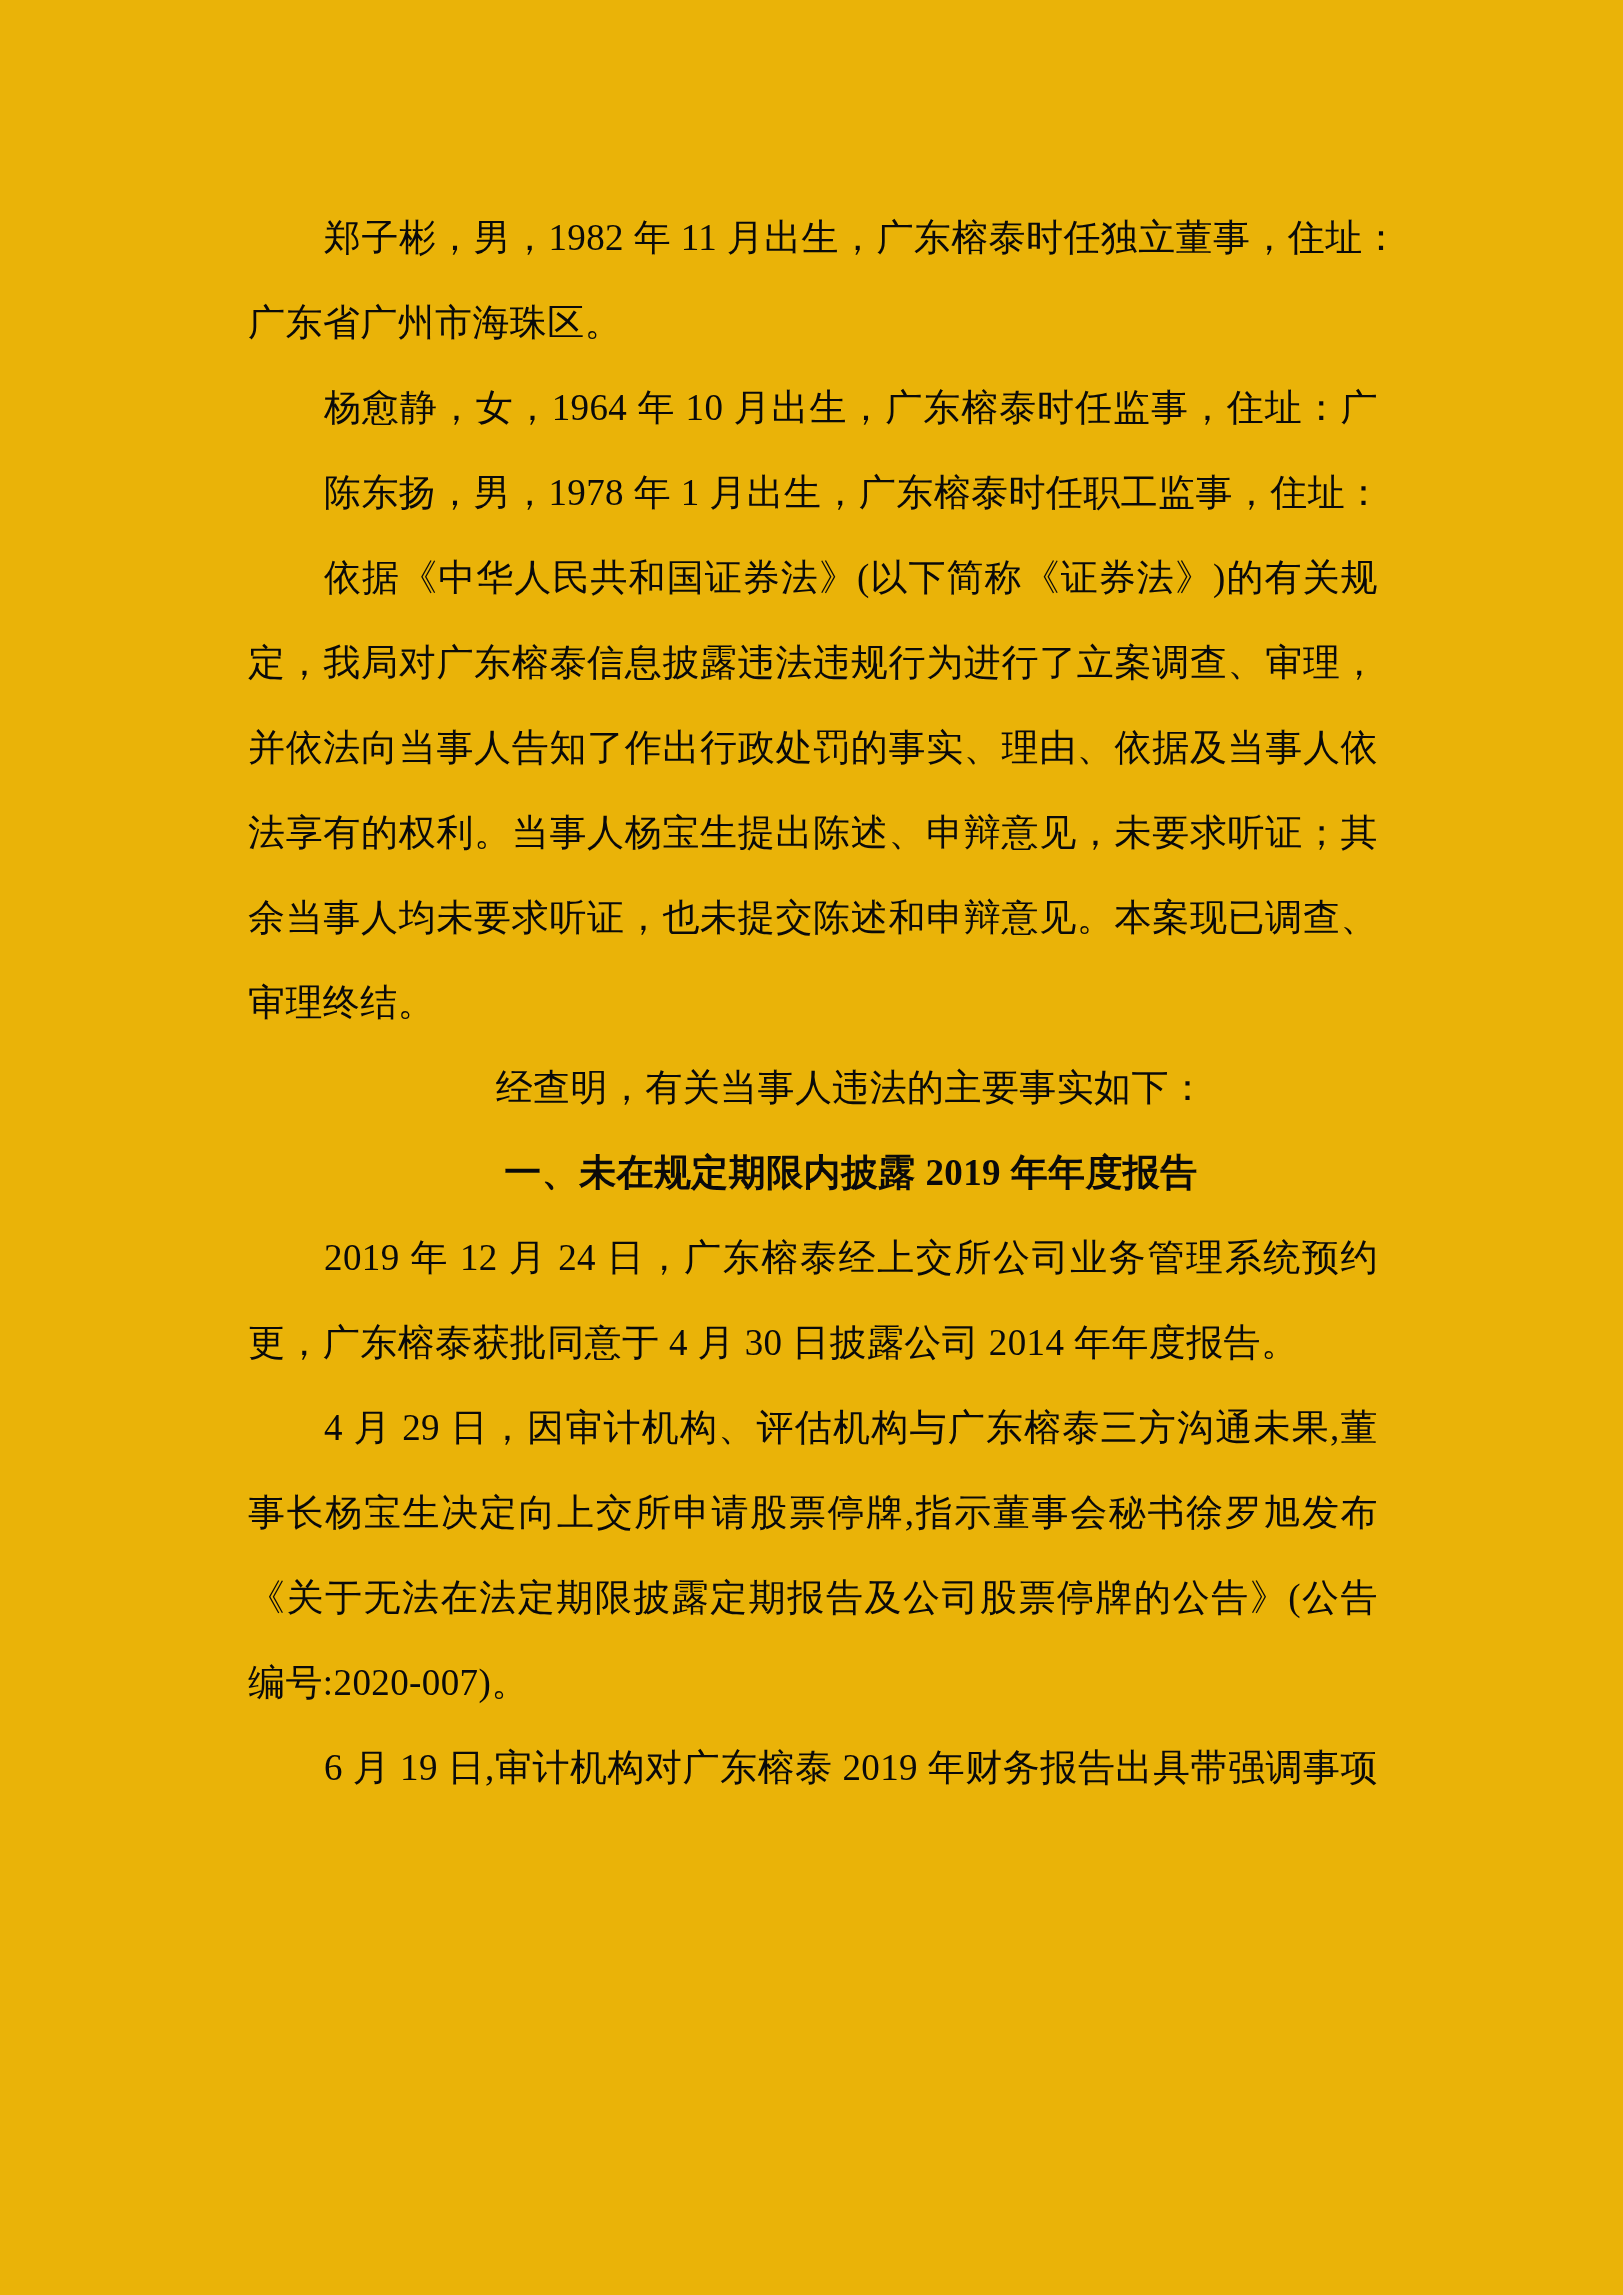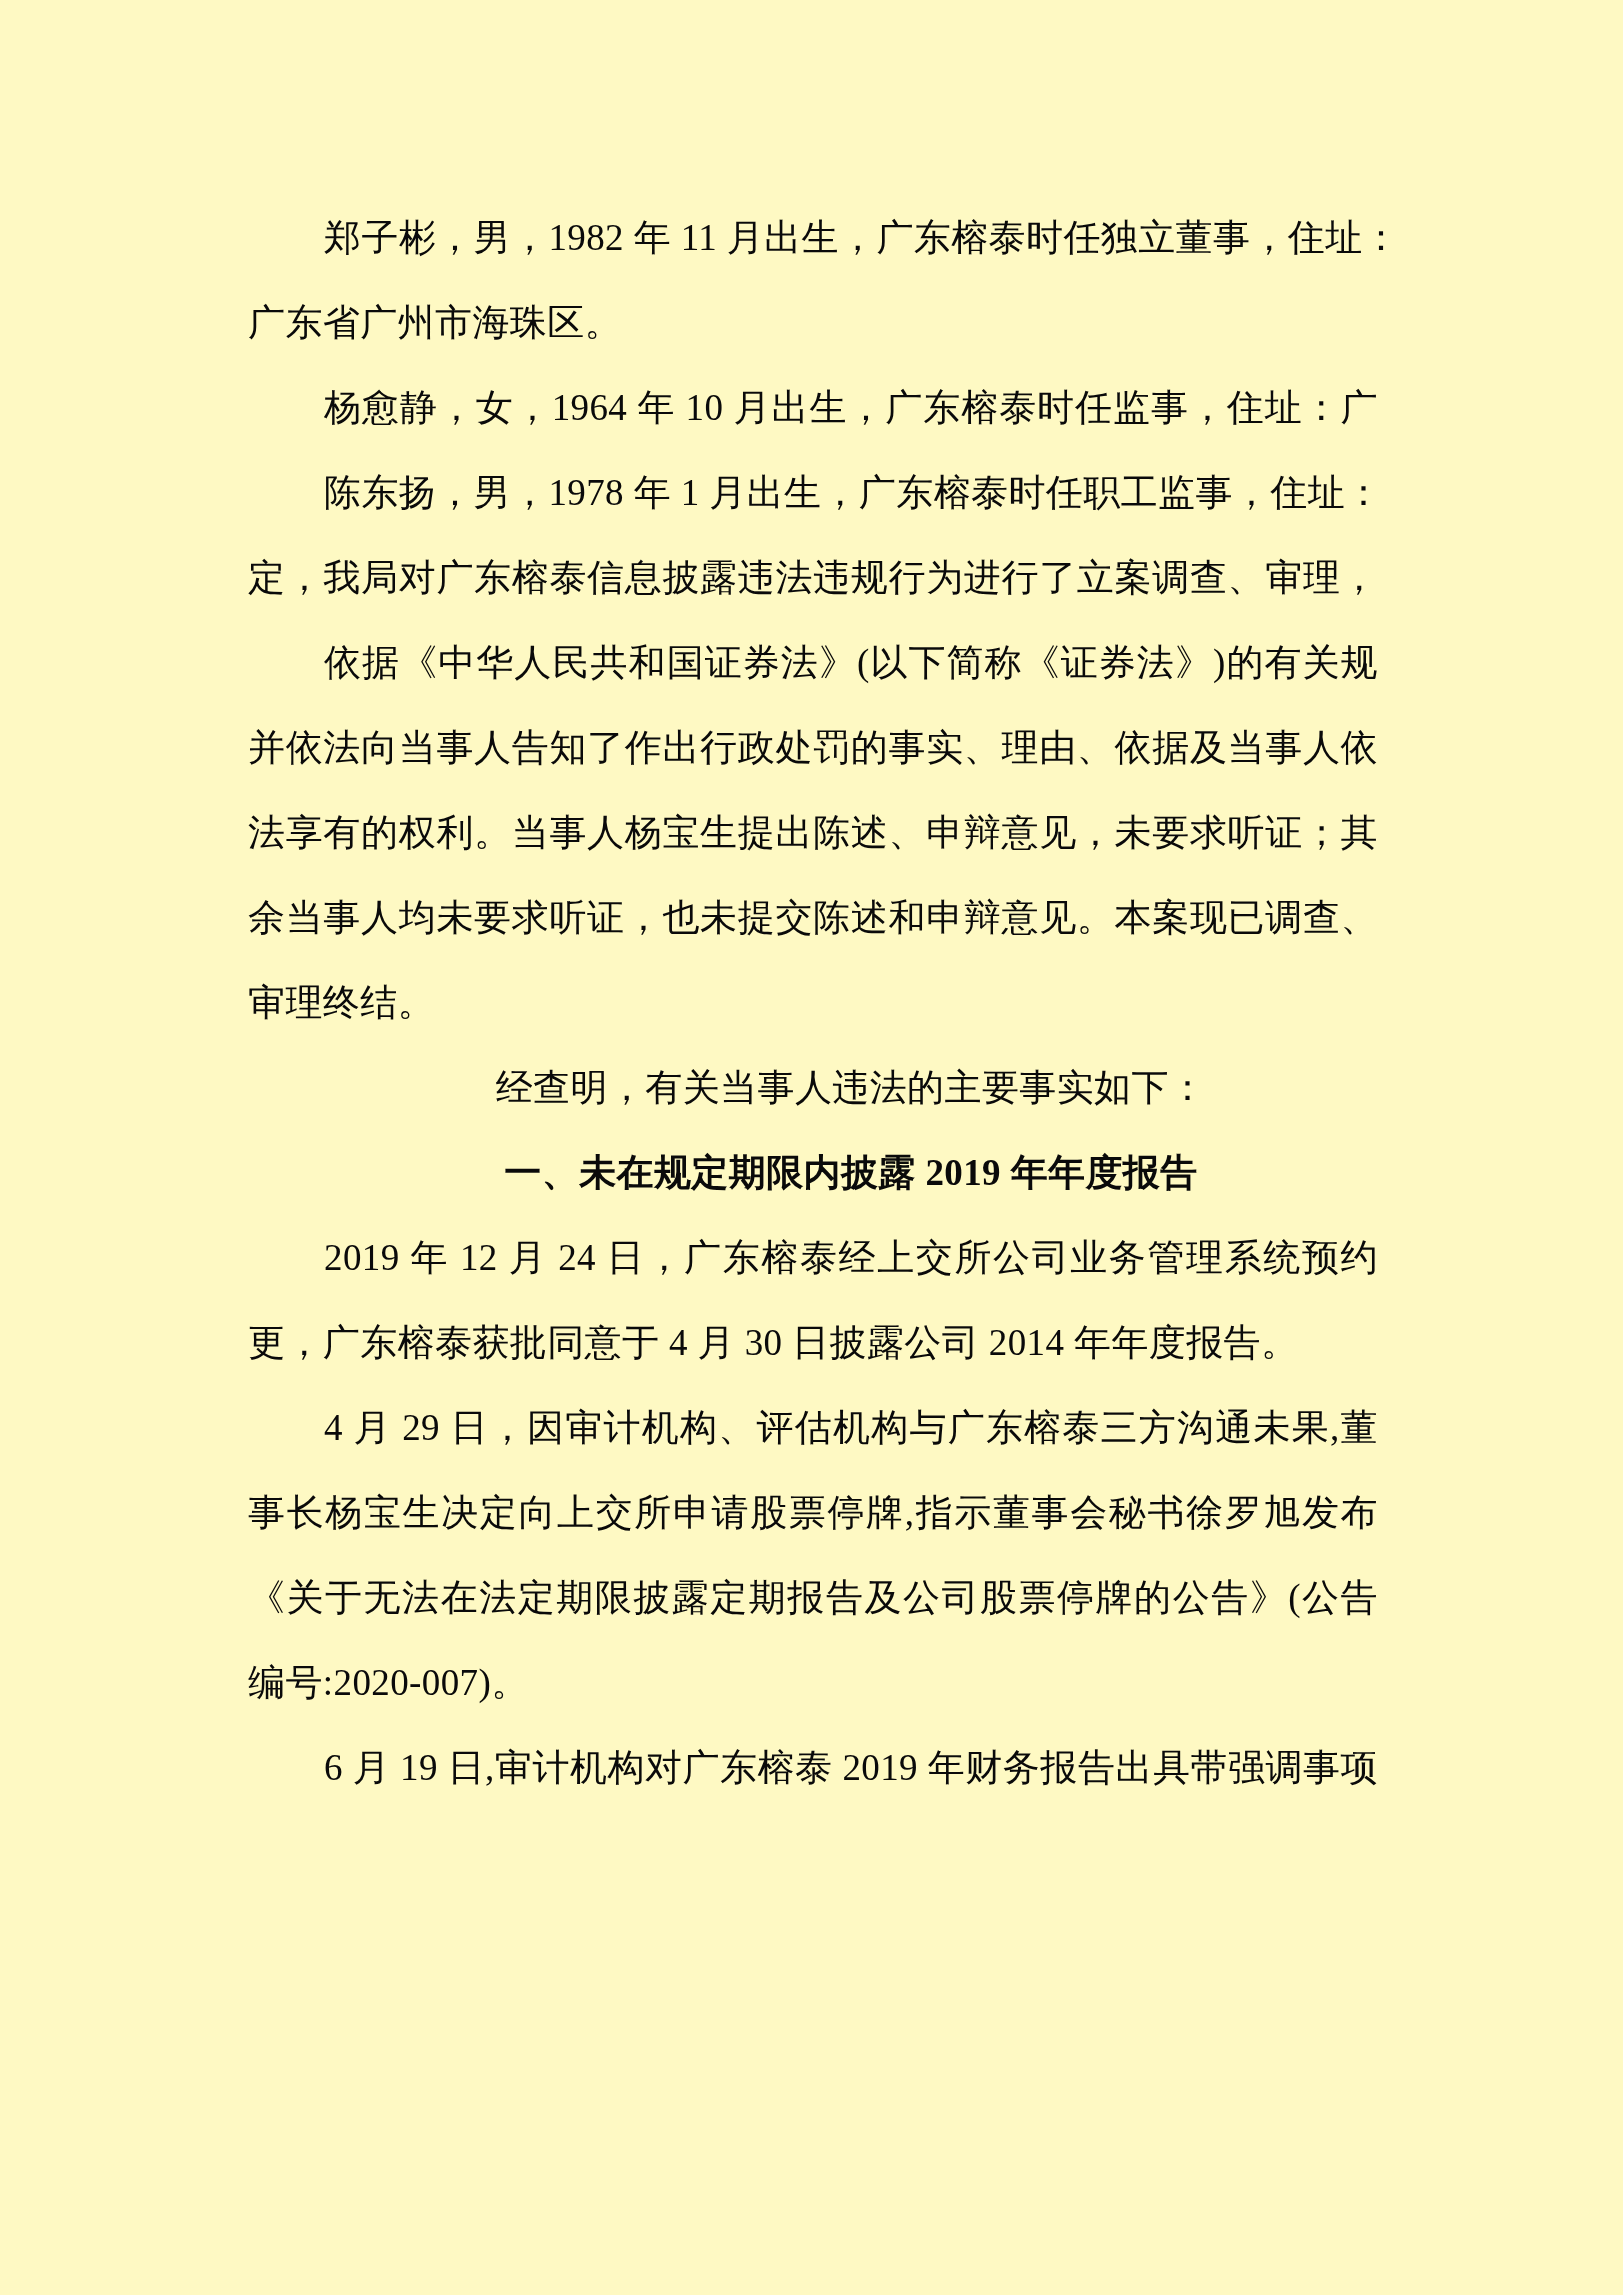--- a/index.html
+++ b/index.html
@@ -4,21 +4,21 @@
 <style>
   html, body {
     margin: 0;
     padding: 0;
     background: #ffffff;
   }
   .page {
     position: relative;
     width: 1623px;
     height: 2295px;
-    background: #fef9c3;
+    background: #eab308;
     overflow: hidden;
     font-family: "Liberation Serif", "DejaVu Serif", serif;
   }
   .text-block {
     position: absolute;
     left: 248px;
     top: 195px;
     width: 1130px;
   }
   .line {
@@ -45,22 +45,22 @@
 </style>
 </head>
 <body>
 
 <div class="page">
   <div class="text-block">
       <div class="line indent just">郑子彬，男，1982 年 11 月出生，广东榕泰时任独立董事，住址：</div>
       <div class="line">广东省广州市海珠区。</div>
       <div class="line indent just">杨愈静，女，1964 年 10 月出生，广东榕泰时任监事，住址：广</div>
       <div class="line indent just">陈东扬，男，1978 年 1 月出生，广东榕泰时任职工监事，住址：</div>
+      <div class="line indent just">依据《中华人民共和国证券法》(以下简称《证券法》)的有关规</div>
       <div class="line just">定，我局对广东榕泰信息披露违法违规行为进行了立案调查、审理，</div>
-      <div class="line indent just">依据《中华人民共和国证券法》(以下简称《证券法》)的有关规</div>
       <div class="line just">并依法向当事人告知了作出行政处罚的事实、理由、依据及当事人依</div>
       <div class="line just">法享有的权利。当事人杨宝生提出陈述、申辩意见，未要求听证；其</div>
       <div class="line just">余当事人均未要求听证，也未提交陈述和申辩意见。本案现已调查、</div>
       <div class="line">审理终结。</div>
       <div class="line indent">经查明，有关当事人违法的主要事实如下：</div>
       <div class="line indent bold">一、未在规定期限内披露 2019 年年度报告</div>
       <div class="line indent just">2019 年 12 月 24 日，广东榕泰经上交所公司业务管理系统预约</div>
       <div class="line">更，广东榕泰获批同意于 4 月 30 日披露公司 2014 年年度报告。</div>
       <div class="line indent just">4 月 29 日，因审计机构、评估机构与广东榕泰三方沟通未果,董</div>
       <div class="line just">事长杨宝生决定向上交所申请股票停牌,指示董事会秘书徐罗旭发布</div>

